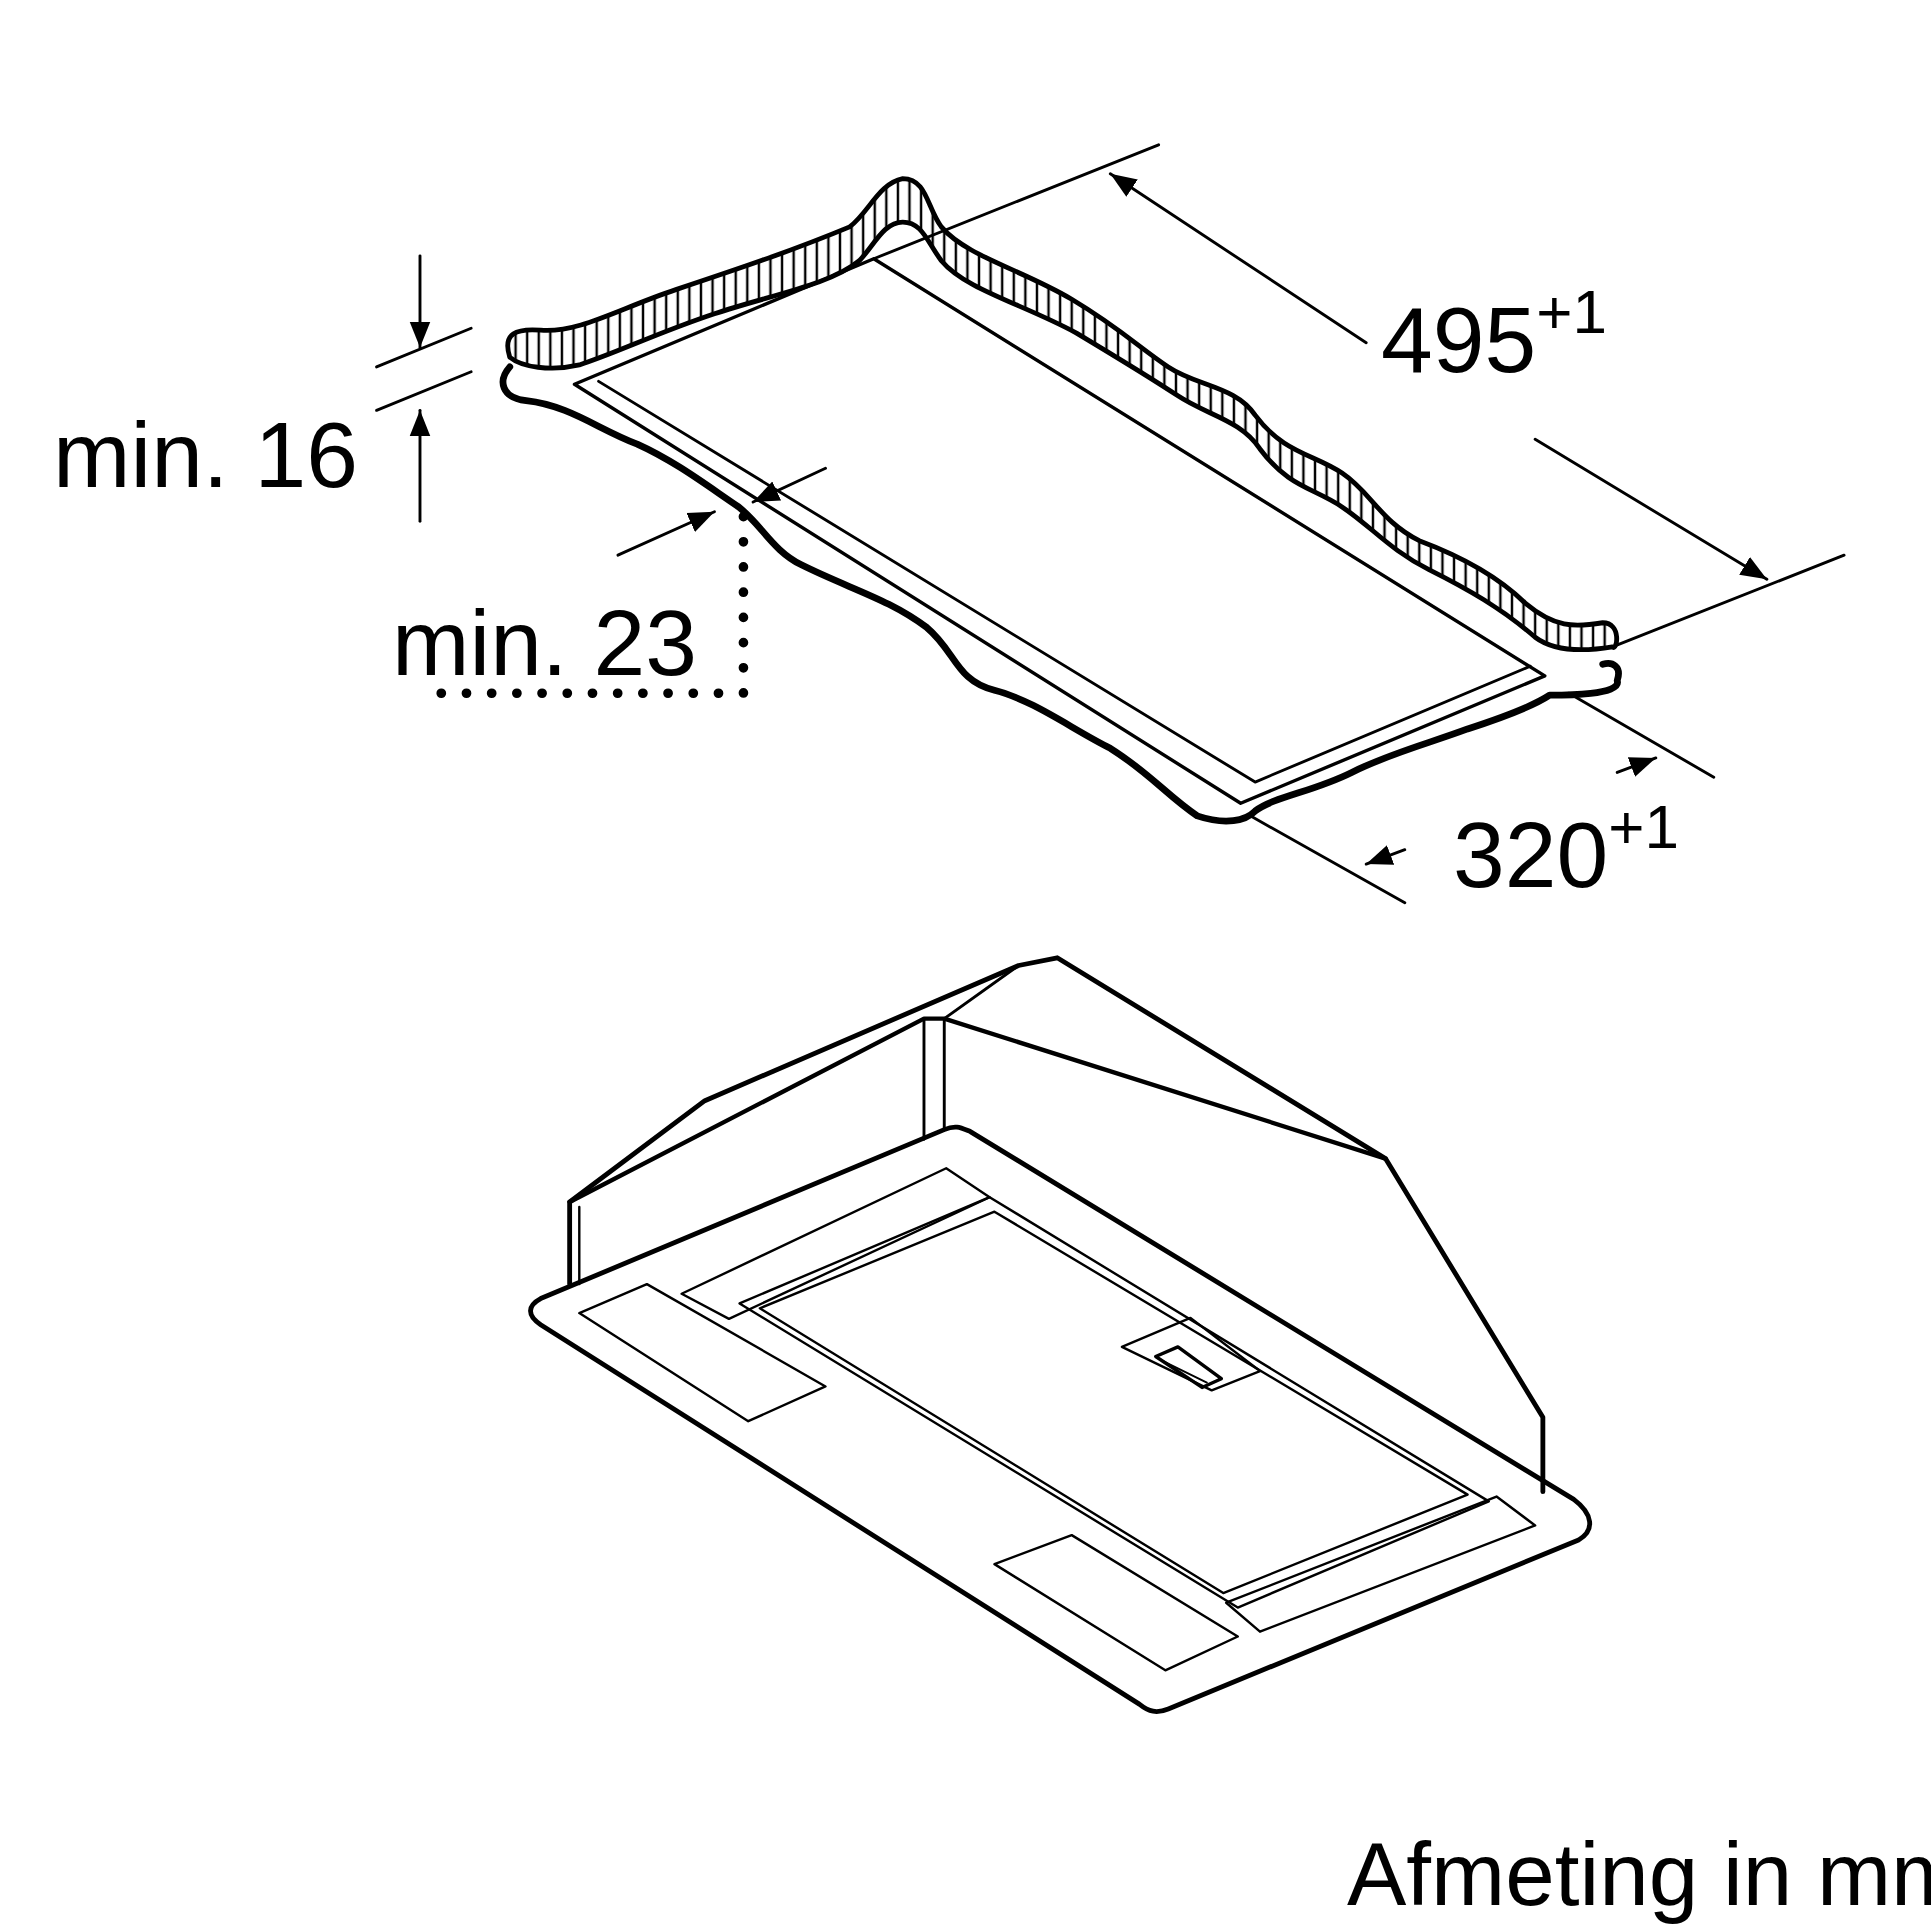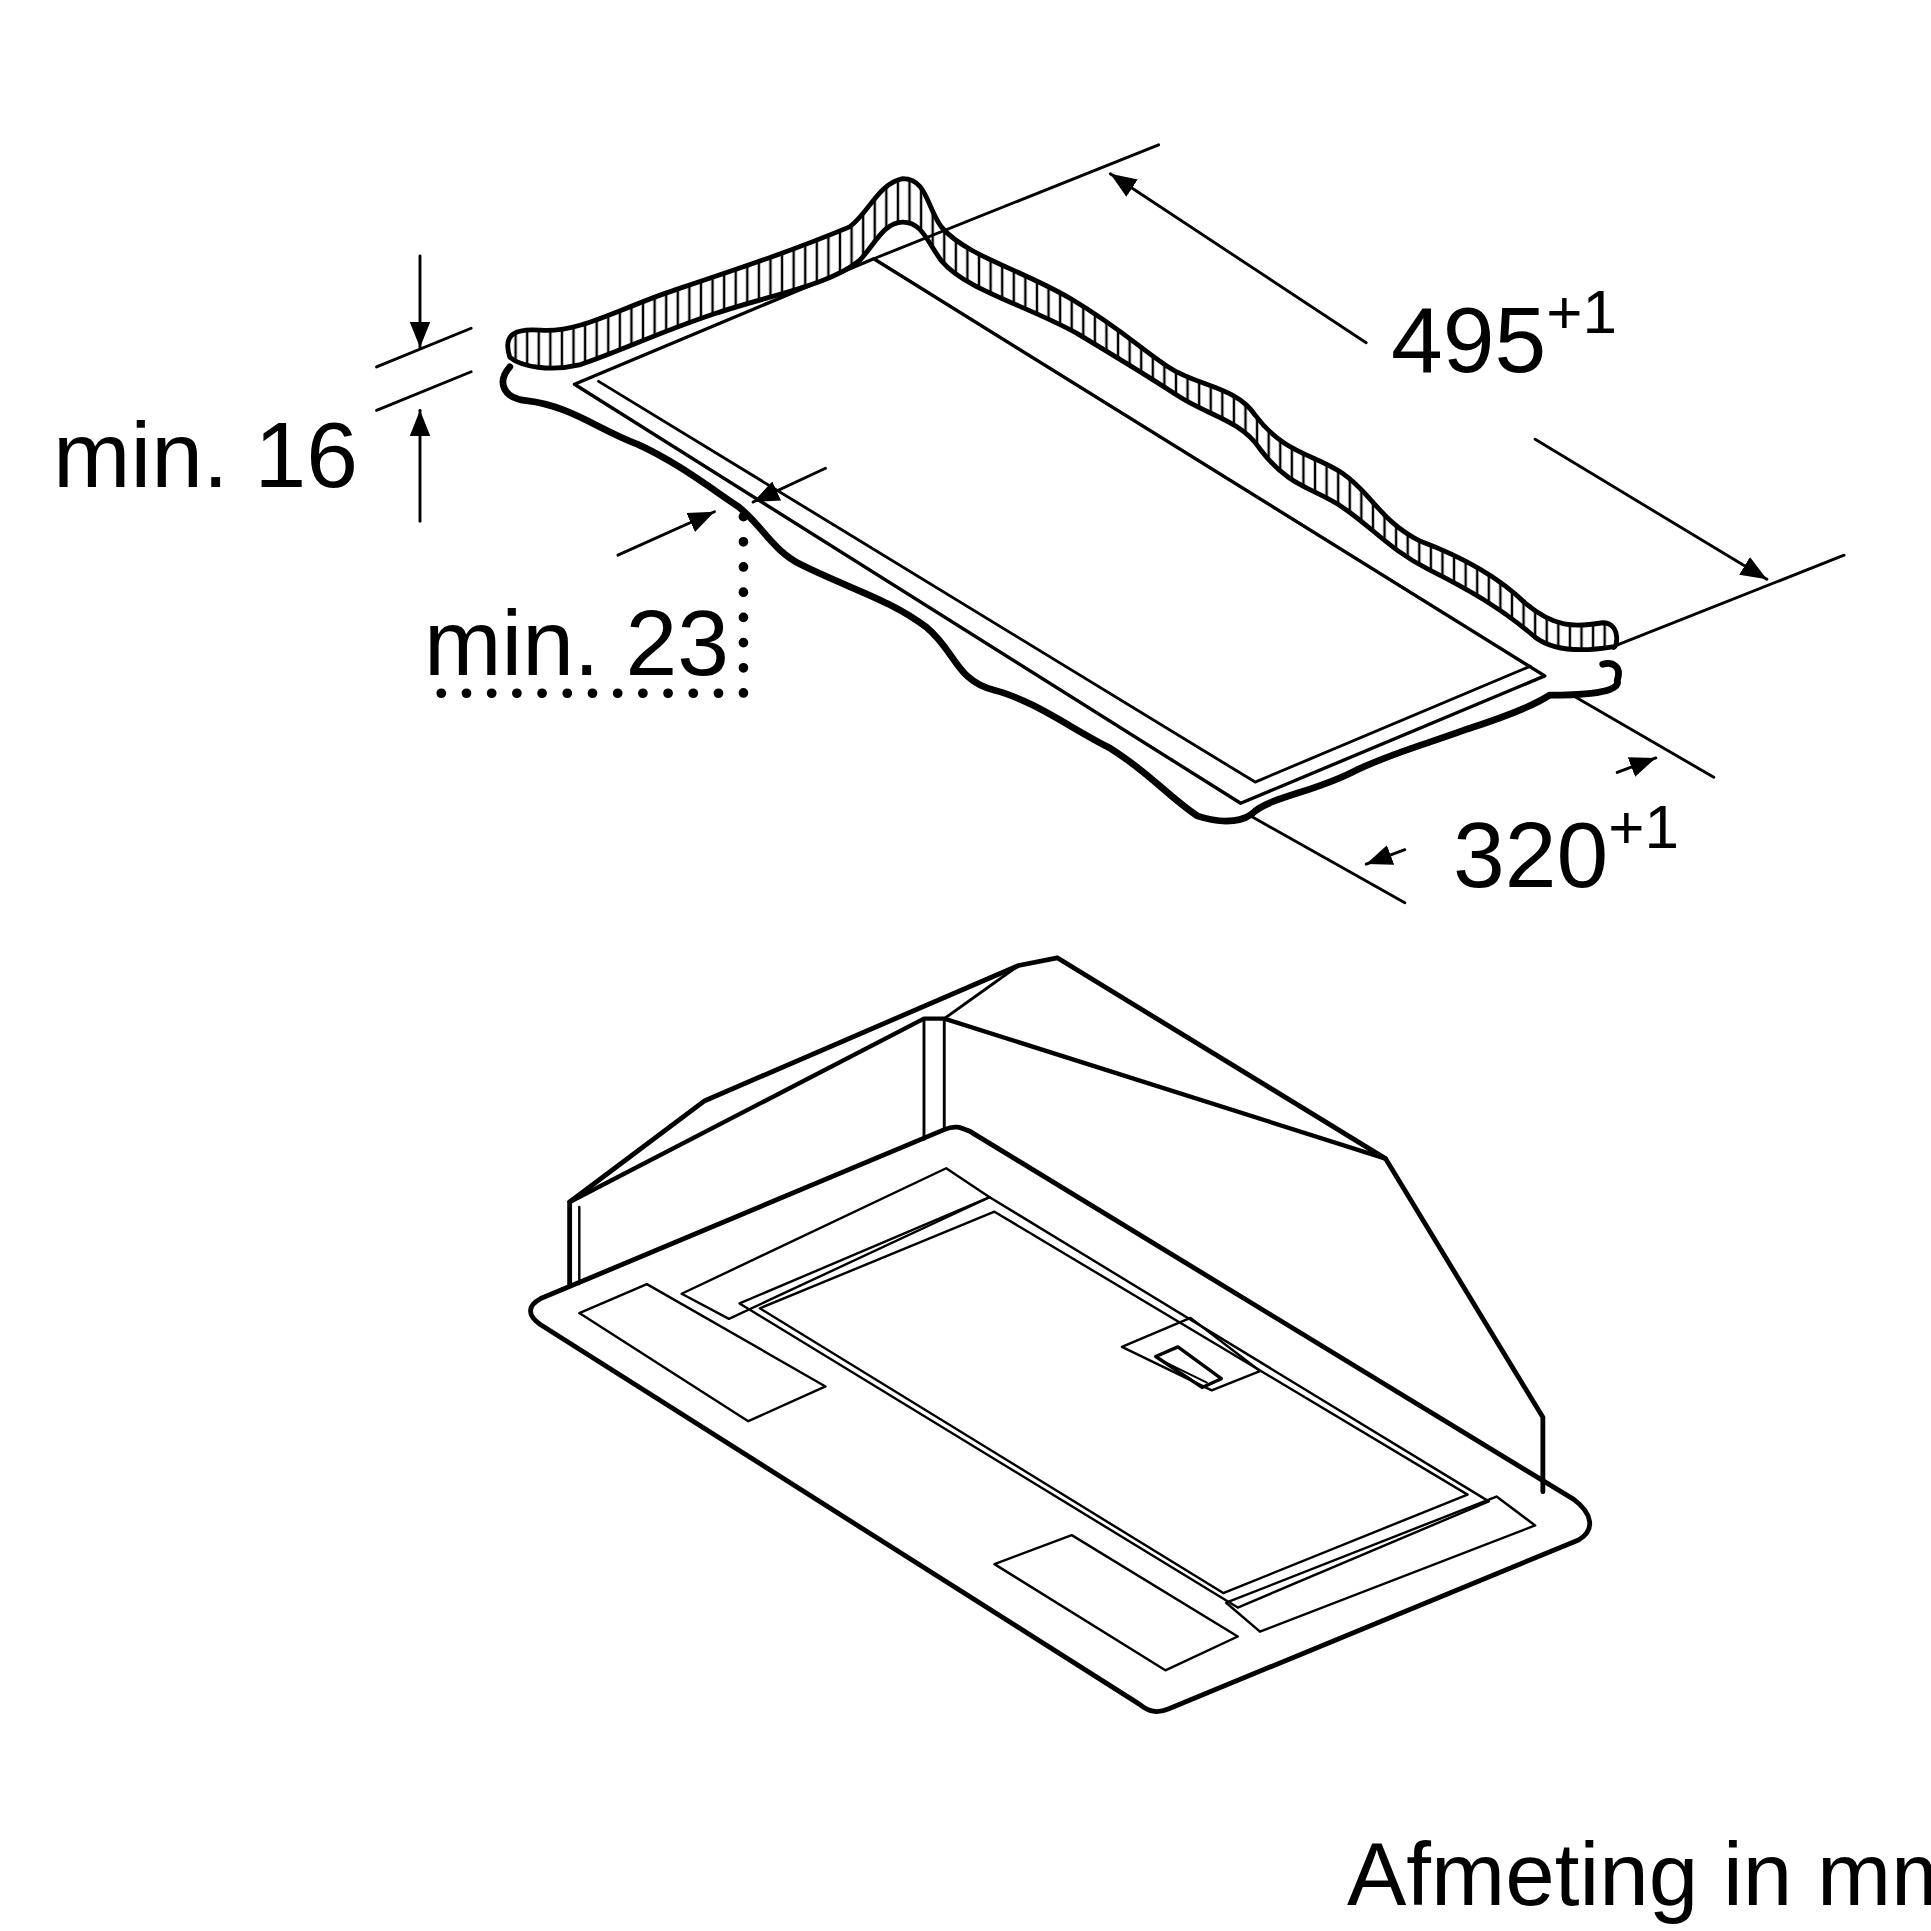--- a/index.html
+++ b/index.html
@@ -81,25 +81,25 @@
     <path d="M1162,1395 L1233,1365 L1305,1420 L1255,1440 Z" stroke-width="2.5"></path>
     <path d="M1197,1405 L1220,1395 L1265,1428 L1245,1437 Z" stroke-width="3.5"></path>
     <path d="M1203,1409 L1250,1432" stroke-width="2"></path>
   </g>
 </svg>
 
 <div class="lbl dim" style="left:53px; top:365px;margin-top:44px;">
   <span>min. 16</span>
 </div>
 
-<div class="lbl dim" style="left:424px; top:597px;">
+<div class="lbl dim" style="left:392px; top:597px;">
   <span>min. 23</span>
 </div>
 
-<div class="lbl dim" style="left:1381px; top:294px;margin-left:10px;">
+<div class="lbl dim" style="left:1381px; top:294px;">
   <span>495</span><span class="sup">+1</span>
 </div>
 
 <div class="lbl dim" style="left:1453px; top:809px;">
   <span>320</span><span class="sup">+1</span>
 </div>
 
 <div class="lbl caption" style="left:1347px; top:1830px;">
   <span>Afmeting in mm</span>
 </div>

